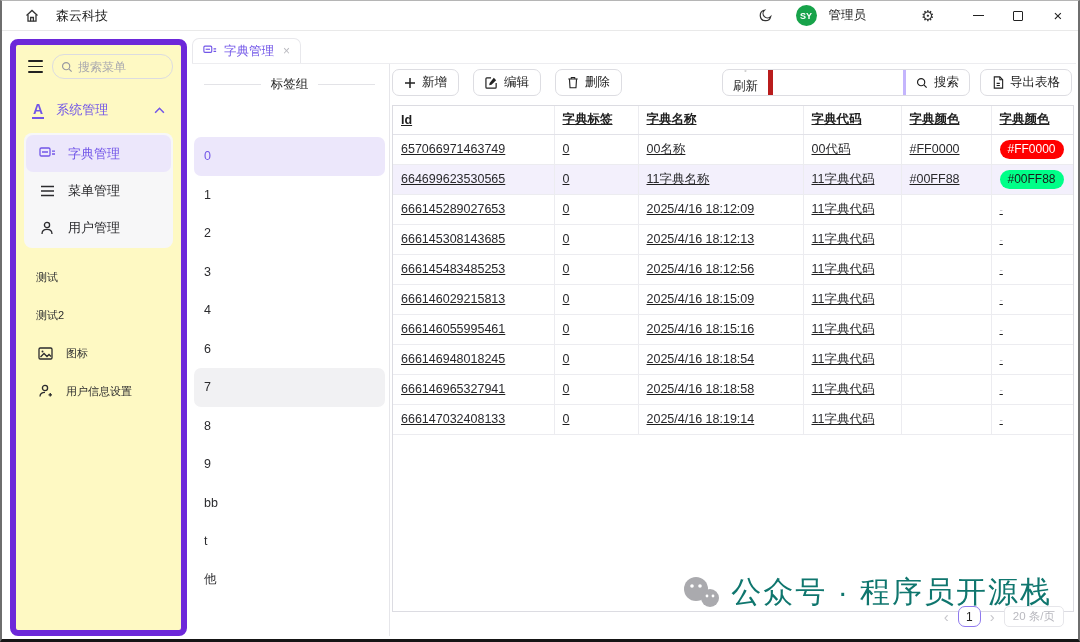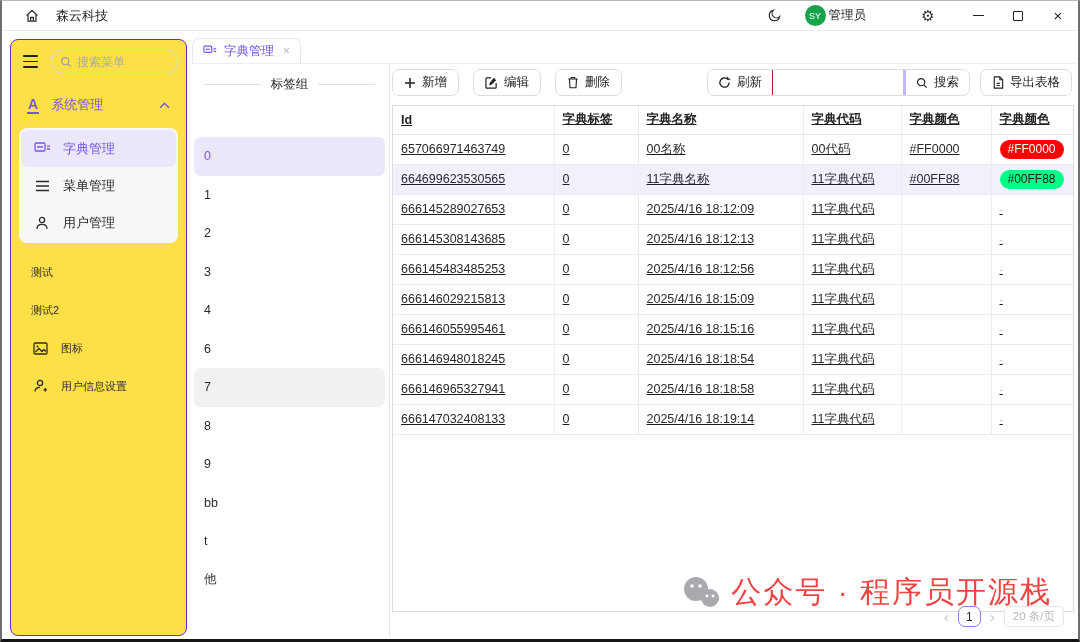--- a/index.html
+++ b/index.html
@@ -13,31 +13,31 @@
   svg { display:block; }
 
   
   .titlebar { position:absolute; left:0; top:0; width:100%; height:30px;
     background:#fff; border-bottom:1px solid #e9e9e9; display:flex; align-items:center; }
   .tb-left { display:flex; align-items:center; gap:10px; padding-left:16px; }
   .tb-title { font-size:13px; color:#222; }
   .tb-right { margin-left:auto; display:flex; align-items:center; }
   .tb-icon { width:28px; height:28px; display:flex; align-items:center; justify-content:center; color:#333; cursor:pointer; }
   .avatar { width:21px; height:21px; border-radius:50%; display:flex; align-items:center; justify-content:center;
-    color:#fff; font-size:9px; font-weight:normal; margin:0 3px 0 16px; }
+    color:#fff; font-size:9px; font-weight:bold; margin:0 12px 0 16px; }
   .tb-user { font-size:12.5px; margin-right:48px; }
   .gear { font-size:15px; margin-right:16px; }
   .winbtn { width:40px; height:28px; display:flex; align-items:center; justify-content:center; cursor:pointer; color:#222; }
   .min-glyph { width:11px; height:1.4px; background:#222; }
   .max-glyph { width:10px; height:10px; border:1.4px solid #222; border-radius:1px; }
   .close-glyph { font-size:15px; line-height:1; }
 
   
   .sidebar { position:absolute; left:8px; top:38px; width:177px; height:597px;
-    background:#fde047; border:1px solid #6d28d9; border-radius:8px; padding:9px 8px; overflow:hidden; }
+    background:#fef9c3; border:6px solid #6d28d9; border-radius:8px; padding:9px 8px; overflow:hidden; }
   .side-top { display:flex; align-items:center; gap:8px; margin-bottom:16px; }
   .burger { width:24px; height:24px; display:flex; flex-direction:column; justify-content:center; gap:3.5px; cursor:pointer; padding-left:4px; }
   .burger span { display:block; width:15px; height:1.8px; background:#222; border-radius:1px; }
   .side-search { flex:1; display:flex; align-items:center; gap:5px; border:1px solid #dcdce0;
     border-radius:12px; height:25px; padding:0 8px; color:#9a9aa0; }
   .side-search input { border:none; outline:none; width:86px; font-size:12px; background:transparent;
     font-family:inherit; color:#333; }
   .side-search input::placeholder { color:#a9a9af; }
   .group-header { display:flex; align-items:center; gap:12px; height:30px; padding:0 8px; margin-bottom:8px;
     cursor:pointer; }
@@ -77,21 +77,21 @@
   .content { position:absolute; left:390px; top:63px; right:6px; bottom:4px; }
   .toolbar { display:flex; align-items:center; margin-top:5px; height:27px; gap:14px; }
   .btn { display:flex; align-items:center; gap:6px; height:27px; padding:0 11px;
     border:1px solid #dddde2; border-radius:7px; background:#fff; font-size:12.5px; cursor:pointer; color:#222; }
   .btn .b-icon { display:flex; color:#222; }
   .toolbar-right { margin-left:auto; display:flex; align-items:center; gap:10px; }
   .search-group { display:flex; align-items:center; height:27px; border:1px solid #dddde2; border-radius:7px; overflow:hidden; background:#fff; }
   .sg-btn { display:flex; align-items:center; gap:6px; padding:0 10px; height:100%; font-size:12.5px; cursor:pointer; }
   .sg-input { width:130px; height:100%; border:none; outline:none; font-size:12.5px; font-family:inherit; }
   .sep-l { border-left:3px solid #c4b5fd; }
-  .sep-r { border-right:1px solid #b91c1c; }
+  .sep-r { border-right:5px solid #b91c1c;flex-direction:column; }
 
   
   .table-wrap { margin-top:9px; width:682px; border:1px solid #dcdce2; background:#fff; height:507px; overflow:hidden;text-decoration:underline; }
   table { border-collapse:collapse; table-layout:fixed; width:682px; }
   th, td { text-align:left; padding:0 8px; height:28px; font-size:12.5px;
     border-right:1px solid #ececf0; border-bottom:1px solid #ececf0; overflow:hidden; white-space:nowrap; }
   th { font-weight:bold; border-bottom:1px solid #e2e2e8; }
   td { height:30px; color:#2a2a2d;margin-left:44px; }
   th:last-child, td:last-child { border-right:none; }
   tr.selected td { background:#f3f0fc; }
@@ -101,21 +101,21 @@
   
   .pagination { position:absolute; right:8px; bottom:8px; display:flex; align-items:center; gap:9px; }
   .pg-chev { color:#c6c6cb; font-size:15px; cursor:pointer; line-height:1; }
   .pg-num { min-width:23px; height:21px; border:1px solid #8f79ee; border-radius:7px; display:flex;
     align-items:center; justify-content:center; font-size:12px; color:#222; background:#fff; cursor:pointer; }
   .pg-size { height:21px; border:1px solid #e6e6ea; border-radius:5px; padding:0 8px; display:flex;
     align-items:center; font-size:11.5px; color:#b9b9bf; background:#fff; cursor:pointer; }
 
   
   .watermark { position:absolute; right:26px; bottom:26px; display:flex; align-items:center; gap:10px;
-    color:#ef4444; pointer-events:none; z-index:5;justify-content:space-between; }
+    color:#0f766e; pointer-events:none; z-index:5;justify-content:space-between; }
   .watermark .wm-text { font-size:30px; letter-spacing:2px; }
 </style>
 </head>
 <body>
 
 <div class="titlebar">
   <div class="tb-left">
     <span class="tb-icon">
       <svg width="16" height="16" viewBox="0 0 16 16" fill="none" stroke="#333" stroke-width="1.3">
         <path d="M2.5 7.5 L8 2.5 L13.5 7.5"></path>

